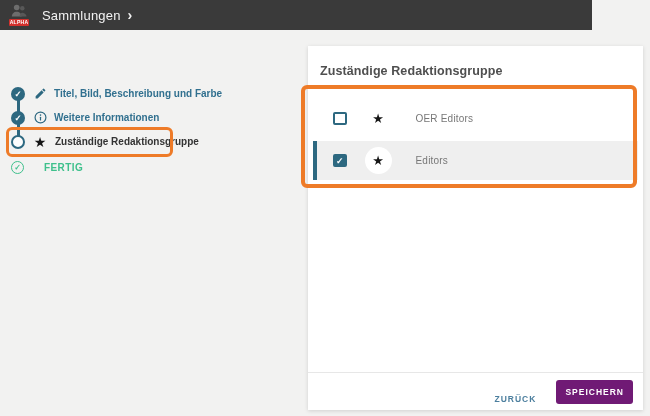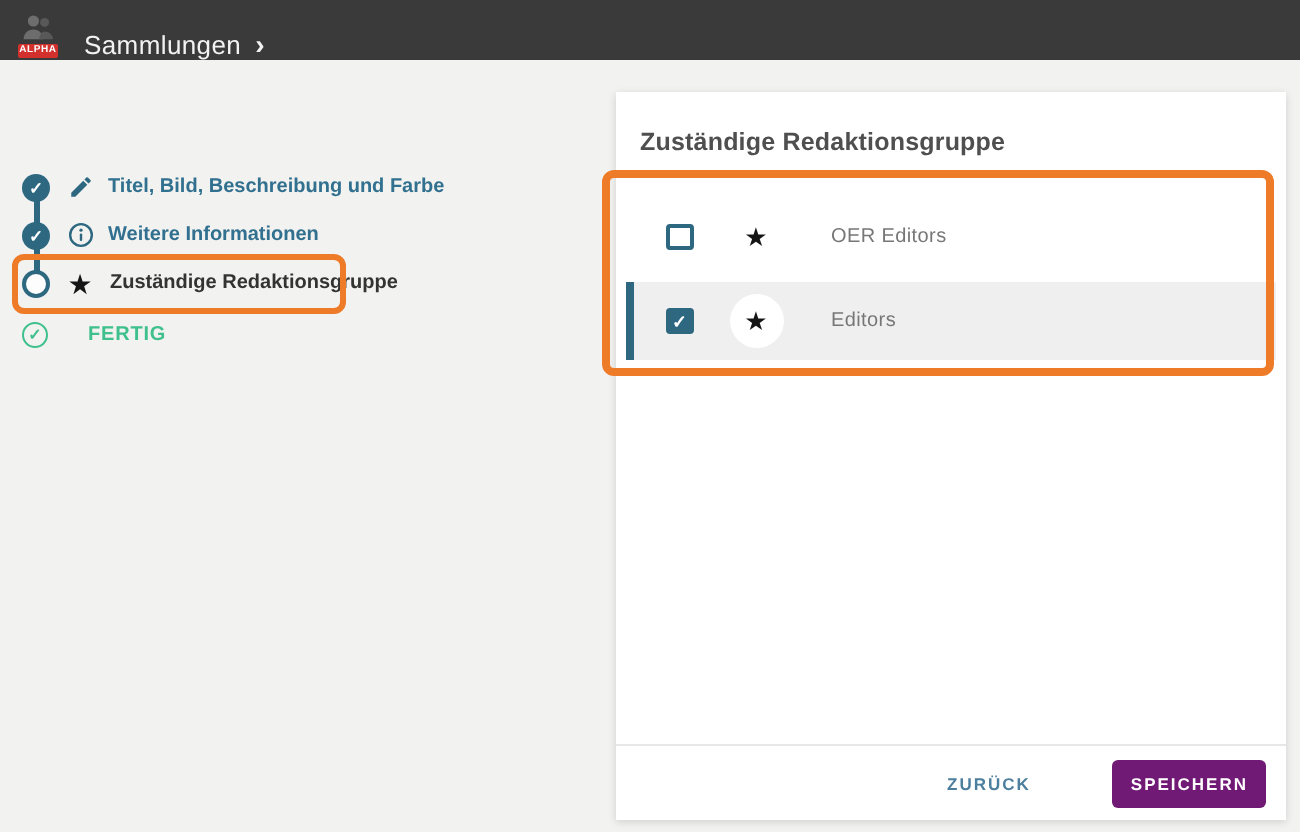--- a/index.html
+++ b/index.html
@@ -5,22 +5,22 @@
   * { box-sizing: border-box; }
   html,body { margin:0; padding:0; }
   body {
     width:650px; height:416px; position:relative; overflow:hidden;
     background:#f2f2f1;
     font-family:"Liberation Sans", sans-serif;
   }
 
   
   .topbar {
-    position:absolute; top:0; left:0; width:650px; height:30px;
-    background:#3a3a3a; display:flex; align-items:flex-end; padding:0 9px;
+    position:absolute; top:0; left:0; width:592px; height:30px;
+    background:#3a3a3a; display:flex; align-items:center; padding:0 9px;
   }
   .logo { position:relative; width:22px; height:23px; flex:0 0 auto; cursor:pointer; }
   .logo svg { position:absolute; top:0; left:2px; }
   .logo .alpha-badge {
     position:absolute; bottom:1px; left:0; width:20px; height:7px;
     background:#d2302c; color:#fff; font-size:5px; font-weight:bold;
     line-height:7px; text-align:center; letter-spacing:.3px; border-radius:1px;
   }
   .crumb { display:flex; align-items:center; margin-left:11px; color:#f2f2f2; cursor:pointer; }
   .crumb .crumb-label { font-size:13px; letter-spacing:.2px; }
@@ -79,21 +79,21 @@
   .star-wrap {
     width:27px; height:27px; margin-left:18px; flex:0 0 auto;
     display:flex; align-items:center; justify-content:center;
   }
   .star-wrap.circled { background:#ffffff; border-radius:50%; }
   .star-wrap .star { font-size:13px; color:#151515; line-height:13px; }
   .group-label { margin-left:24px; font-size:10px; color:#777; letter-spacing:.2px; }
 
   
   .panel-divider { position:absolute; left:0; top:326px; width:335px; border-top:1px solid #e7e7e7; }
-  .footer { position:absolute; right:10px; top:334px; height:24px; display:flex; align-items:center; gap:41px; }
+  .footer { position:absolute; right:10px; top:334px; height:24px; display:flex; align-items:flex-end; gap:20px; }
   .btn-back {
     background:none; border:none; padding:0; cursor:pointer;
     font-family:inherit; font-size:8.5px; font-weight:bold; letter-spacing:1px; color:#4c7f9e;
   }
   .btn-save {
     background:#701a75; border:none; border-radius:3px; cursor:pointer;
     padding:0 9px; height:24px; font-family:Liberation Sans, sans-serif;
     font-size:8.5px; font-weight:bold; letter-spacing:1px; color:#ffffff;
   }
 </style>

